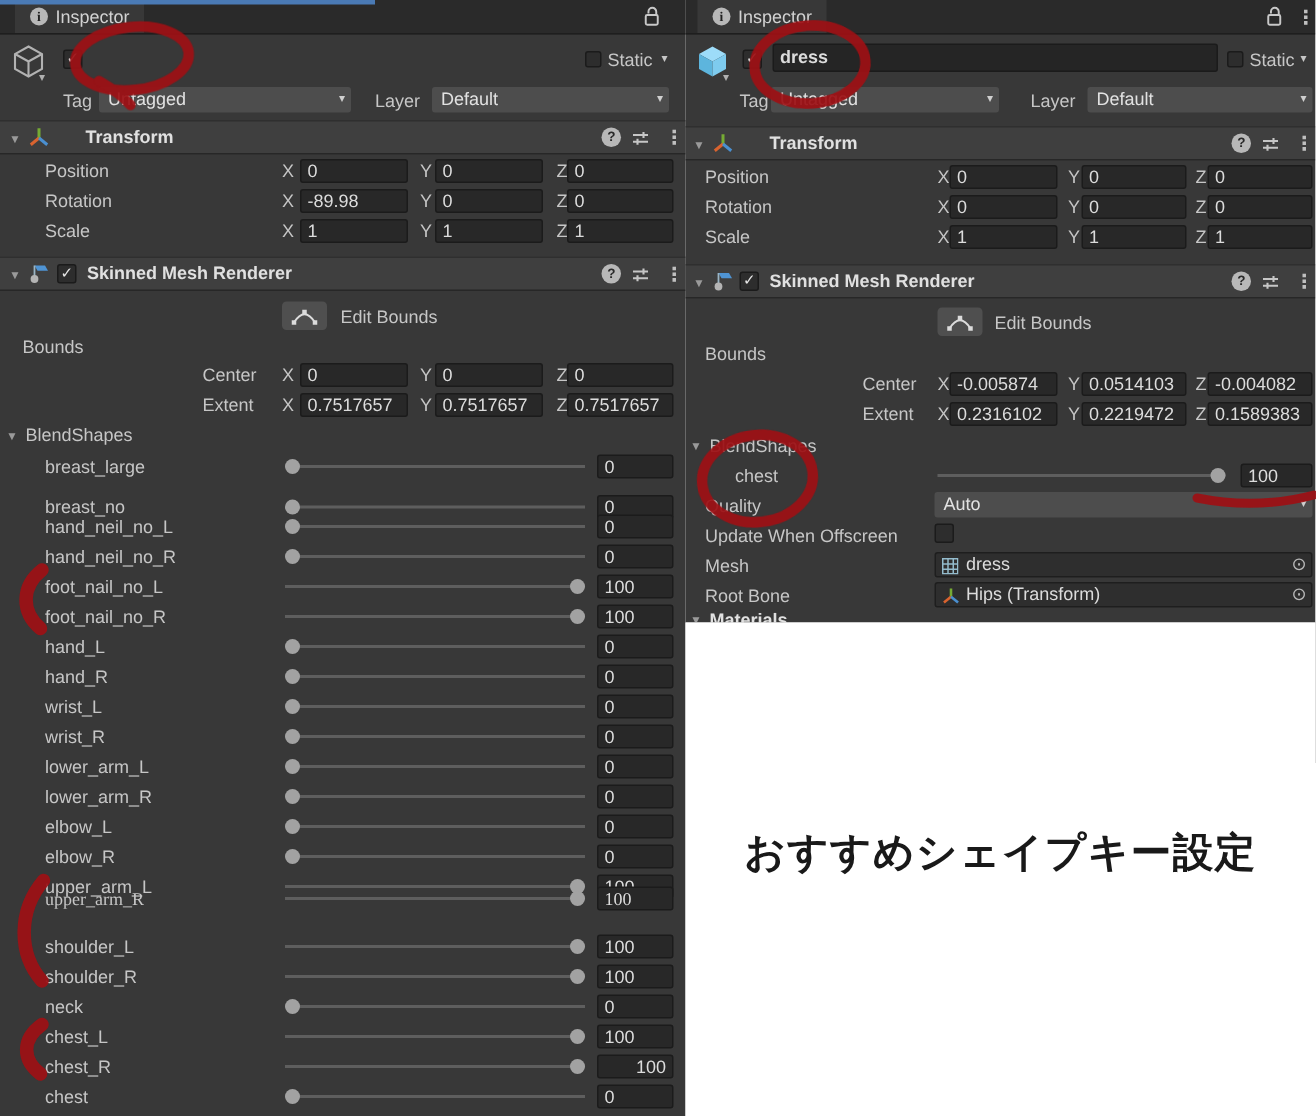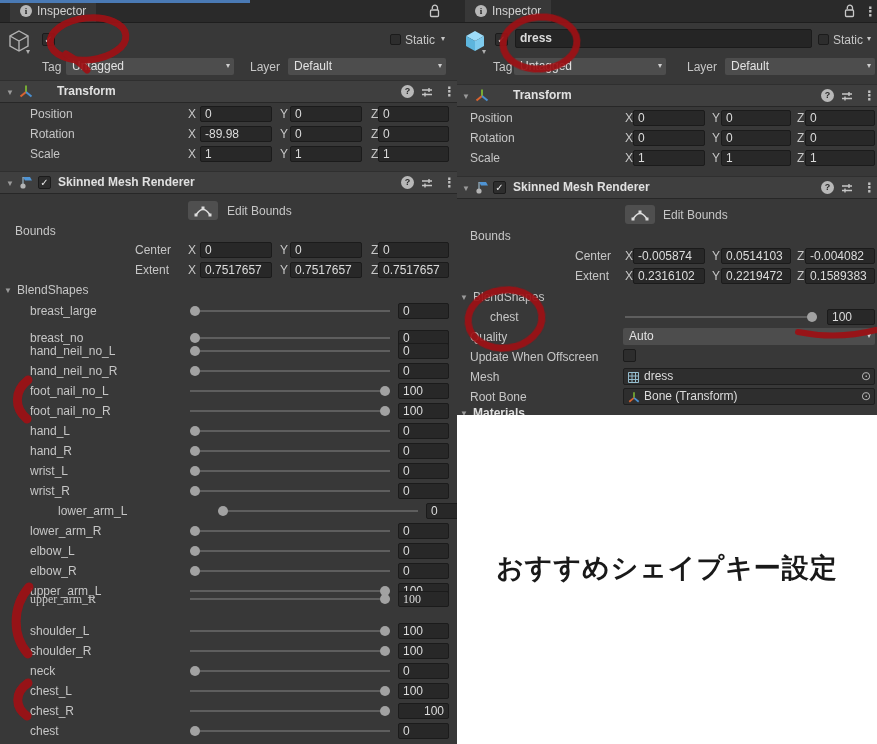--- a/index.html
+++ b/index.html
@@ -259,21 +259,21 @@
           <div class="field bs-value">0</div>
         </div>
         <div class="bs-row" style="top: 180px;">
           <span class="bs-label">wrist_R</span>
           <div class="bs-slider">
             <div class="bs-track"></div>
             <div class="bs-handle" style="left: calc(0% + 0px);"></div>
           </div>
           <div class="field bs-value">0</div>
         </div>
-        <div class="bs-row" style="top: 200px; margin-left: 28px;">
+        <div class="bs-row" style="top: 200px;">
           <span class="bs-label">lower_arm_L</span>
           <div class="bs-slider">
             <div class="bs-track"></div>
             <div class="bs-handle" style="left: calc(0% + 0px);"></div>
           </div>
           <div class="field bs-value">0</div>
         </div>
         <div class="bs-row" style="top: 220px;">
           <span class="bs-label">lower_arm_R</span>
           <div class="bs-slider">
@@ -514,21 +514,21 @@
       <span>dress</span>
       <span class="picker">⊙</span>
     </div>
     <span class="lbl" style="left:13px;top:390px;text-align:center;">Root Bone</span>
     <div class="obj" style="left:166px;top:388px;width:252px;">
       <svg class="icon" style="left:4px;top:2px;" width="12" height="12" viewBox="0 0 14 14">
         <path d="M7,8 L7,1.5" stroke="#76ab34" stroke-width="2"></path>
           <path d="M7,8 L1.5,12.5" stroke="#d9632f" stroke-width="2"></path>
           <path d="M7,8 L12.5,12.5" stroke="#4a8fd0" stroke-width="2"></path>
       </svg>
-      <span>Bone (Transform)</span>
+      <span>Hips (Transform)</span>
       <span class="picker">⊙</span>
     </div>
     <span class="fold" style="left:3px;top:409px;">▼</span>
     <span class="lbl bold" style="left:16px;top:406px;">Materials</span>
   </div>
 
   <div class="caption-zone">
     <div class="caption">おすすめシェイプキー設定</div>
   </div>
 

